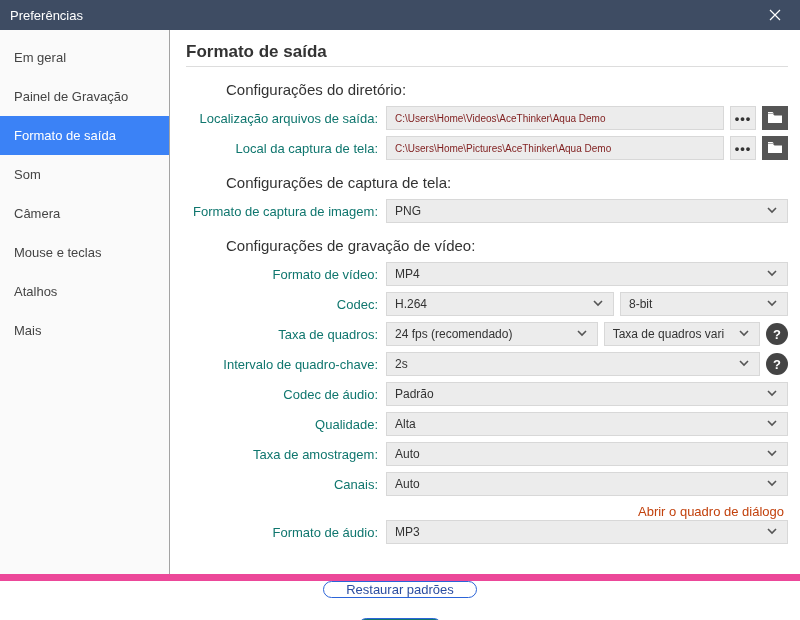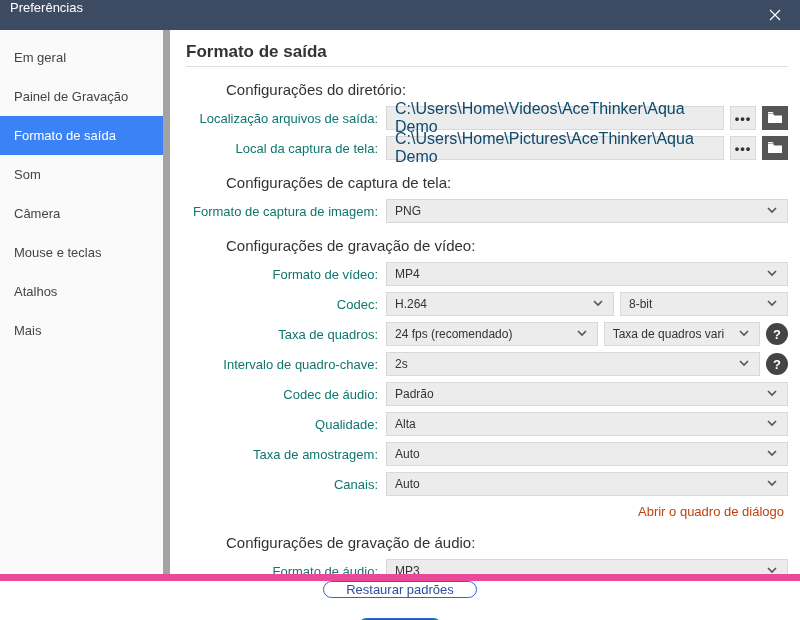--- a/index.html
+++ b/index.html
@@ -1,32 +1,32 @@
 <!DOCTYPE html>
 <html><head>
 <meta charset="utf-8">
 <style>
   * { box-sizing: border-box; margin: 0; padding: 0; font-family: -apple-system, "Segoe UI", Arial, sans-serif; }
   body { width: 800px; height: 620px; background: #fff; overflow: hidden; display: flex; flex-direction: column; }
-  .titlebar { height: 30px; background: #3e4c63; color: #fff; display: flex; align-items: flex-start; padding: 0 10px; font-size: 13px; justify-content: space-between; }
+  .titlebar { height: 30px; background: #3e4c63; color: #fff; display: flex; align-items: center; padding: 0 10px; font-size: 13px; justify-content: space-between; }
   .close-x { width: 30px; height: 30px; display: flex; align-items: center; justify-content: center; cursor: pointer; }
   .close-x svg { stroke: #fff; }
   .main { flex: 1; display: flex; min-height: 0; }
-  .sidebar { width: 170px; background: #fafafa; border-right: 7px solid #a3a3a3; padding-top: 8px; overflow-y: auto; }
+  .sidebar { width: 170px; background: #fafafa; border-right: 1px solid #a3a3a3; padding-top: 8px; overflow-y: auto; }
   .sidebar-item { padding: 12px 14px; font-size: 13px; color: #444; cursor: pointer; }
   .sidebar-item.active { background: #3b82f6; color: #fff; }
   .content { flex: 1; padding: 12px 12px 8px 16px; overflow-y: auto; overflow-x: hidden; }
   h2.page-title { font-size: 17px; font-weight: bold; color: #333; margin-bottom: 4px; }
   .hr { height: 1px; background: #ddd; margin-bottom: 10px; }
   .section-title { font-size: 15px; color: #333; margin: 14px 0 8px 40px; }
   .section-title:first-of-type { margin-top: 0; }
   .row { display: flex; align-items: center; margin-bottom: 6px; }
   .label { width: 200px; text-align: right; padding-right: 8px; font-size: 13px; color: #0f766e; flex-shrink: 0; }
   .field { flex: 1; display: flex; gap: 6px; align-items: center; }
-  .txt { flex: 1; height: 24px; background: #ececec; border: 1px solid #d8d8d8; padding: 0 8px; font-size: 16px; color: #0c4a6e; display: flex; align-items: center; }
+  .txt { flex: 1; height: 24px; background: #ececec; border: 1px solid #d8d8d8; padding: 0 8px; font-size: 10px; color: #7f1d1d; display: flex; align-items: center; }
   .sel { flex: 1; height: 24px; background: #ececec; border: 1px solid #d8d8d8; padding: 6px 8px; font-size: 12px; color: #333; display: flex; align-items: center; justify-content: space-between; cursor: pointer; }
   .chev svg { width: 14px; height: 14px; stroke: #555; }
   .dots-btn { width: 26px; height: 24px; background: #ececec; border: 1px solid #d8d8d8; display: flex; align-items: center; justify-content: center; font-weight: bold; cursor: pointer; color: #333; font-size: 13px; letter-spacing: 1px; }
   .folder-btn { width: 26px; height: 24px; background: #555; display: flex; align-items: center; justify-content: center; cursor: pointer; }
   .folder-btn svg { fill: #fff; }
   .help-btn { width: 22px; height: 22px; border-radius: 50%; background: #444; color: #fff; display: flex; align-items: center; justify-content: center; font-size: 13px; font-weight: bold; cursor: pointer; flex-shrink: 0; }
   .link-row { text-align: right; margin: 6px 4px 0 0; }
   .link-row a { color: #c2410c; font-size: 13px; cursor: pointer; }
   .footer { height: 46px; border-top: 7px solid #ec4899; display: flex; align-items: center; padding: 0 14px; gap: 10px; background: #fff; flex-direction: column; }
   .footer-spacer { flex: 1; }
@@ -215,21 +215,20 @@
                 <path d="M3 5l4 4 4-4"></path>
               </svg></span>
         </div>
       </div>
     </div>
 
     <div class="link-row">
       <a>Abrir o quadro de diálogo</a>
     </div>
 
-    <div class="section-title">Configurações de gravação de áudio:</div>
 
     <div class="row">
       <div class="label">Formato de áudio:</div>
       <div class="field">
         <div class="sel">
           <span>MP3</span>
           <span class="chev"><svg viewBox="0 0 14 14" fill="none" stroke-width="1.6">
                 <path d="M3 5l4 4 4-4"></path>
               </svg></span>
         </div>

